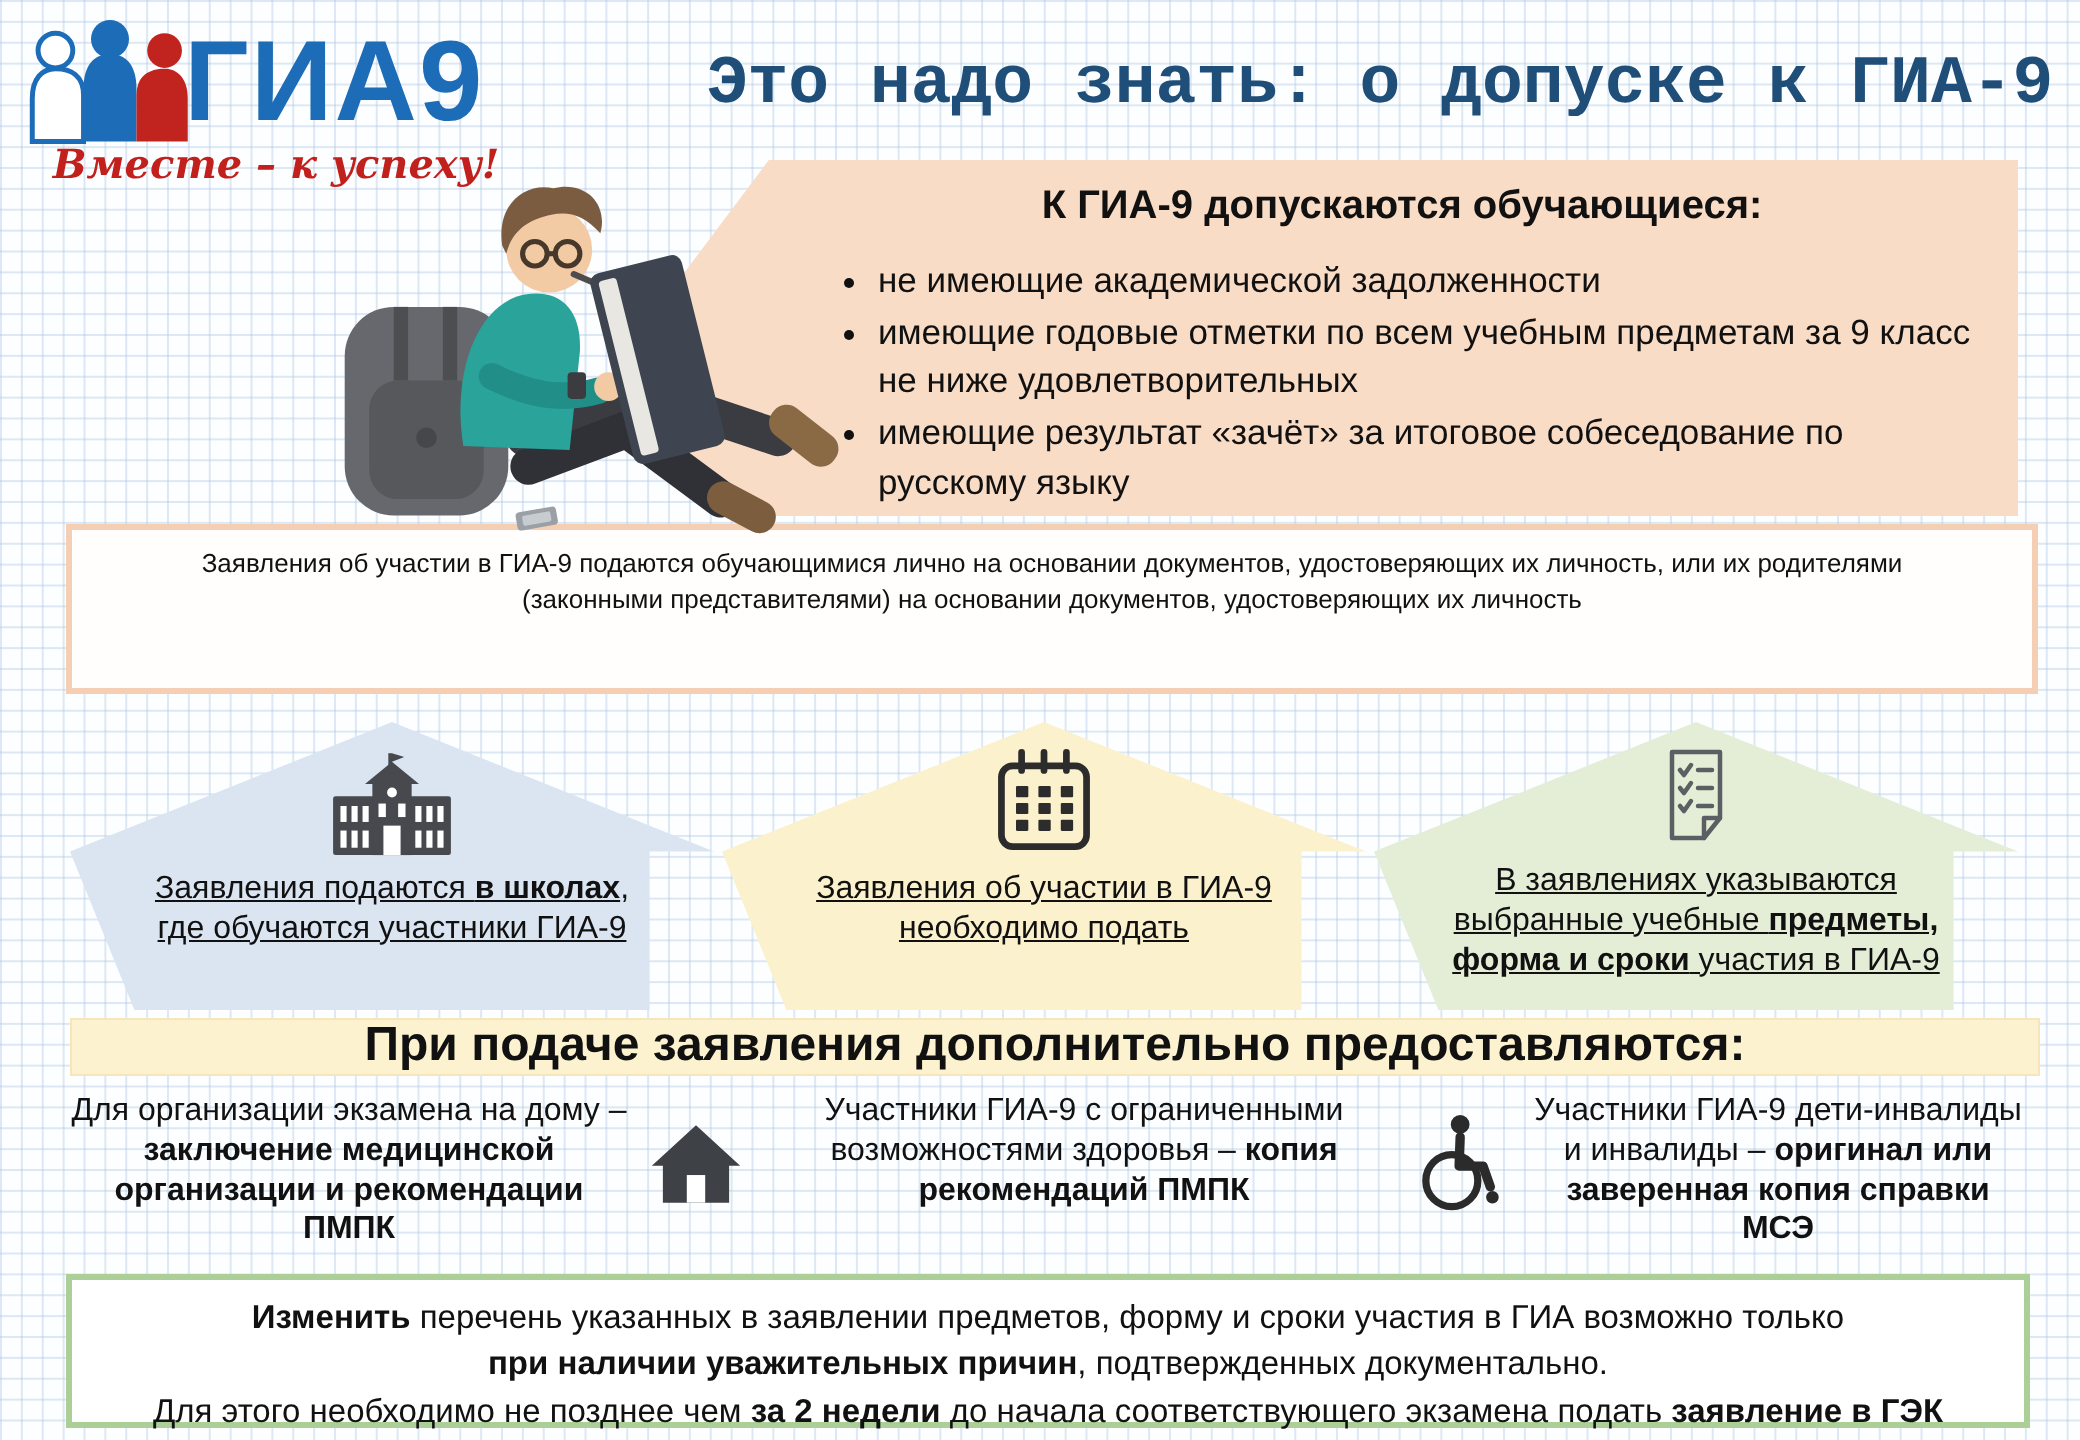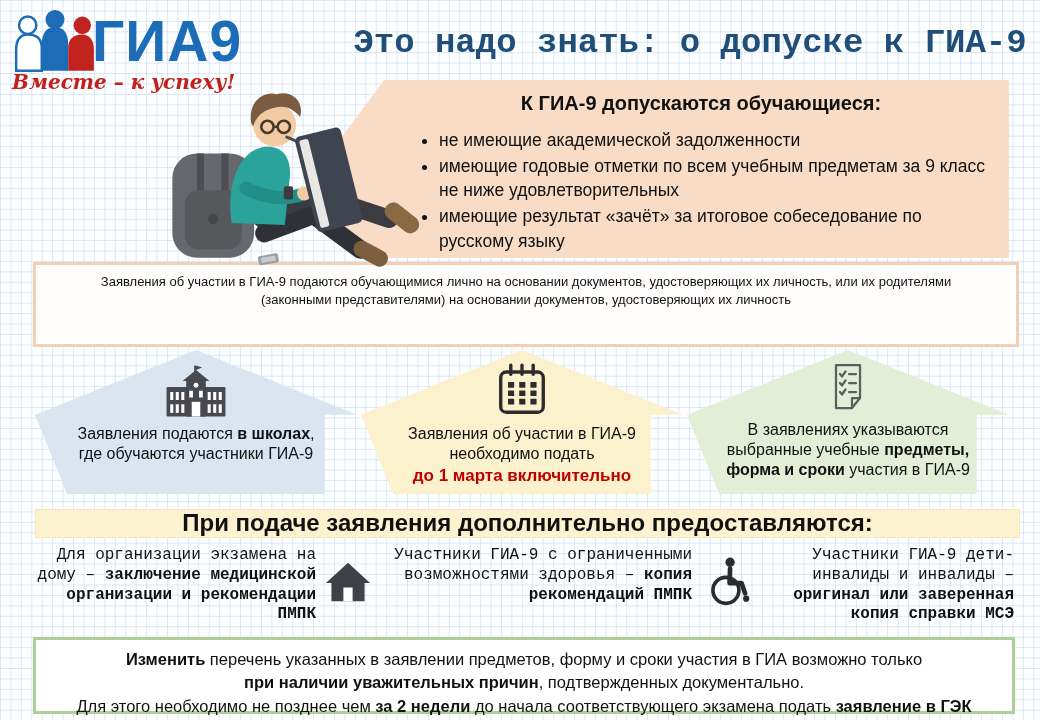--- a/index.html
+++ b/index.html
@@ -10,55 +10,55 @@
       linear-gradient(to right, rgba(168,197,226,.38) 1px, transparent 1px),
       linear-gradient(to bottom, rgba(168,197,226,.38) 1px, transparent 1px);
     background-size:10.45px 10.45px;
     font-family:"Liberation Sans", sans-serif;
     color:#111;
   }
   .b{font-weight:bold;}
   
   .logo{position:absolute;left:12px;top:6px;width:252px;display:flex;flex-wrap:wrap;align-items:center;}
   .logo-name{font-size:57px;font-weight:bold;color:#1d6cb8;letter-spacing:1px;margin-left:-6px;line-height:70px;}
-  .logo-tagline{width:100%;font-family:"DejaVu Serif",serif;font-style:italic;font-weight:bold;font-size:20px;color:#c1201c;margin-top:-6px;}
+  .logo-tagline{width:100%;text-align:center;font-family:"DejaVu Serif",serif;font-style:italic;font-weight:bold;font-size:20px;color:#c1201c;margin-top:-6px;}
   
   .page-title{position:absolute;left:350px;top:24px;width:680px;text-align:center;
     font-size:34px;font-weight:bold;color:#1f4e79;font-family:Liberation Mono, monospace;}
   
   .callout{position:absolute;left:315px;top:80px;width:694px;height:178px;background:#f9dcc6;
     clip-path:polygon(10% 0,100% 0,100% 100%,6% 100%,0 52%);
     box-sizing:border-box;padding:12px 22px 8px 100px;z-index:1;}
   .callout-heading{text-align:center;font-size:20px;font-weight:bold;}
   .callout ul{margin:13px 0 0 0;padding-left:24px;font-size:17.5px;line-height:1.38;}
   .callout li{margin-bottom:2px;}
   
   .illustration{position:absolute;left:160px;top:88px;width:266px;height:182px;z-index:3;}
   
   .statement{position:absolute;left:33px;top:262px;width:986px;height:85px;box-sizing:border-box;
     background:#fffefd;border:3px solid #f5cfb3;text-align:center;
     font-size:13px;line-height:1.38;padding:8px 30px;}
   
-  .arrow{position:absolute;top:350px;width:322px;height:144px;
+  .arrow{position:absolute;top:361px;width:322px;height:144px;
     clip-path:polygon(50% 0,100% 45%,90% 45%,90% 100%,10% 100%,0 45%);
-    display:flex;flex-direction:column;align-items:center;}
+    display:flex;flex-direction:column;align-items:center;text-decoration:underline;}
   .arrow-school{left:35px;background:#dbe5f2;}
   .arrow-calendar{left:361px;background:#fcf1cd;}
   .arrow-checklist{left:687px;background:#e4eed7;}
   .arrow .arrow-icon{margin-top:7px;height:62px;display:flex;align-items:flex-end;}
   .arrow .arrow-text{margin-top:5px;width:244px;text-align:center;font-size:16px;line-height:1.24;}
   .deadline{color:#c00000;font-weight:bold;font-size:17px;margin-top:1px;}
   .arrow-checklist .arrow-icon{height:58px;}
   
   .banner{position:absolute;left:35px;top:509px;width:985px;height:29px;box-sizing:border-box;
     background:#fdf2cf;border:1px solid #f7e6ba;text-align:center;
     font-weight:bold;font-size:24px;line-height:26px;}
   
   .docs{position:absolute;left:33px;top:546px;width:986px;display:flex;align-items:flex-start;}
-  .doc-text{font-size:16px;line-height:1.24;text-align:right;font-family:Liberation Mono, monospace;}
+  .doc-text{font-size:16px;line-height:1.24;text-align:center;}
   .doc-1{width:283px;}
   .doc-icon-1{width:64px;display:flex;justify-content:center;margin-top:14px;}
   .doc-2{width:300px;margin-left:12px;}
   .doc-icon-2{width:72px;display:flex;justify-content:center;margin-top:6px;}
   .doc-3{width:250px;}
   
   .footer{position:absolute;left:33px;top:637px;width:982px;height:77px;box-sizing:border-box;
     background:#fff;border:3px solid #abcf97;text-align:center;
     font-size:16.5px;line-height:1.42;padding-top:8px;}
 </style>
@@ -175,21 +175,20 @@
             <rect x="45" y="49" width="11" height="10" rx="1"></rect>
             <rect x="65" y="49" width="11" height="10" rx="1"></rect>
           <rect x="25" y="64" width="11" height="10" rx="1"></rect>
             <rect x="45" y="64" width="11" height="10" rx="1"></rect>
             <rect x="65" y="64" width="11" height="10" rx="1"></rect>
         </g>
       </svg>
     </div>
     <div class="arrow-text">
       <span>Заявления об участии в ГИА-9 необходимо подать</span>
-      <div class="deadline">до 1 марта включительно</div>
     </div>
   </div>
 
   <div class="arrow arrow-checklist">
     <div class="arrow-icon">
       <svg viewBox="0 0 100 100" width="50" height="54" fill="none" stroke="#5b5f64" stroke-width="4.5" stroke-linejoin="round" stroke-linecap="round" aria-hidden="true">
         <path d="M26 4 H74 V70 L58 90 H26 Z"></path>
         <path d="M74 70 L58 70 L58 90"></path>
         <polyline points="34,22 38,27 45,17"></polyline>
           <line x1="52" y1="22" x2="66" y2="22"></line>

